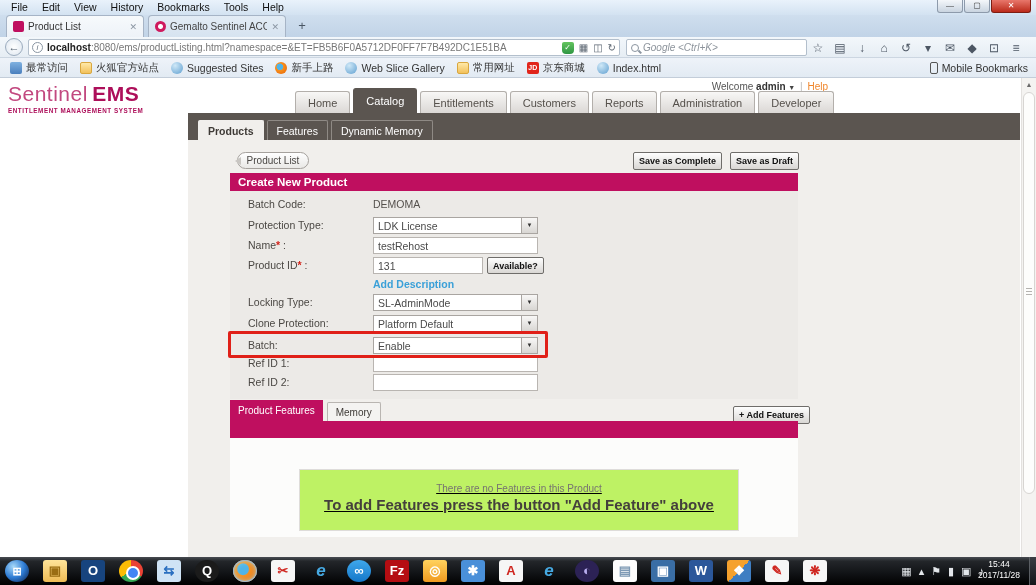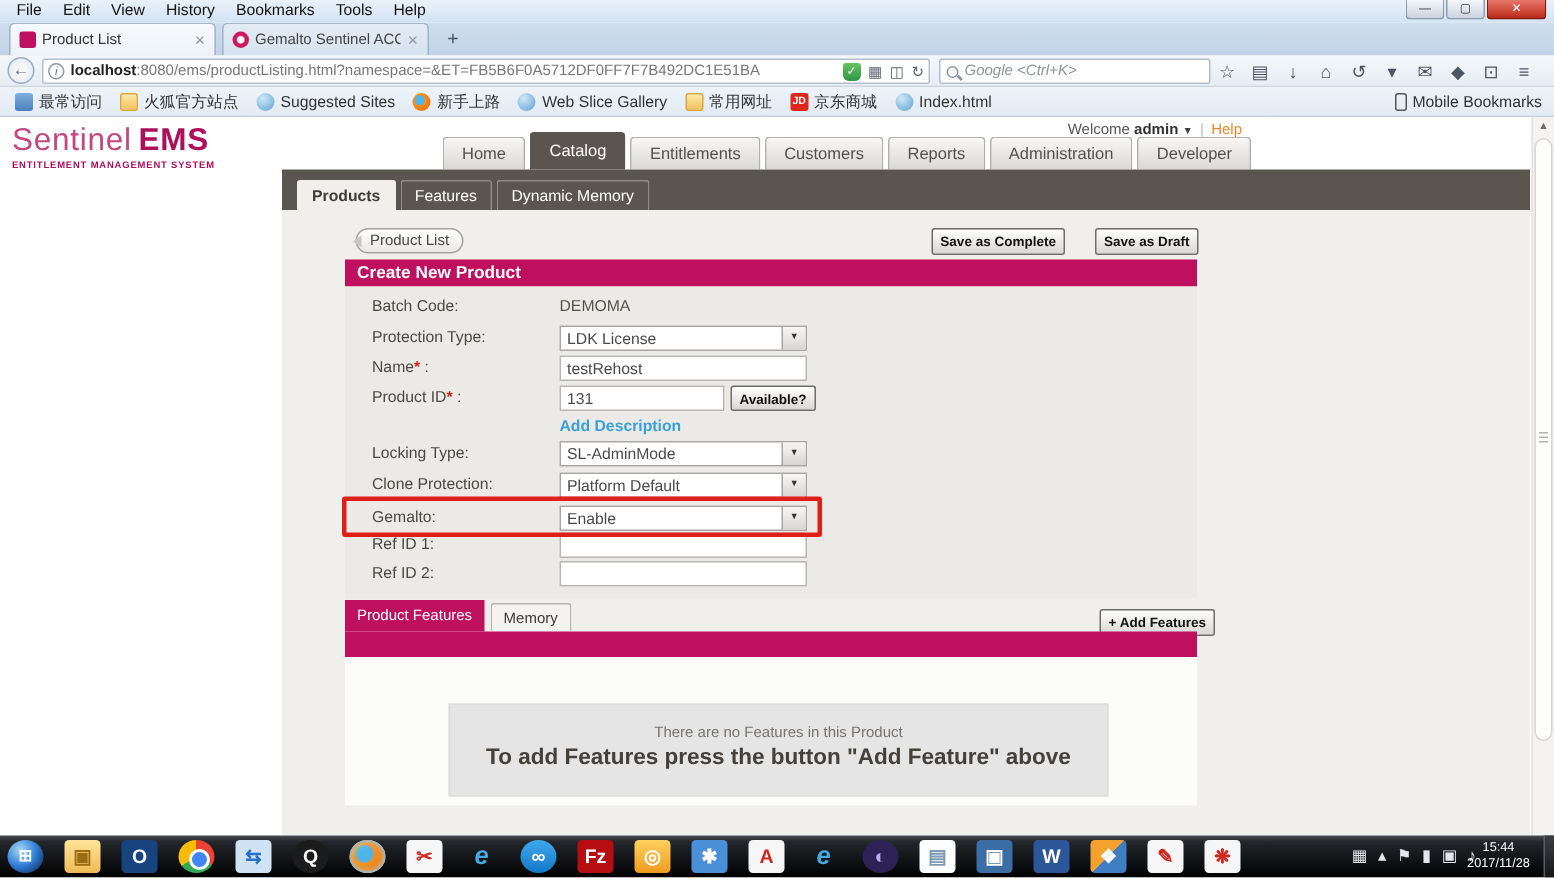--- a/index.html
+++ b/index.html
@@ -72,21 +72,21 @@
   .ntab{height:22px;line-height:22px;padding:0 12px;background:linear-gradient(#f8f7f6,#dbd8d5);border:1px solid #b3afab;border-bottom:none;border-radius:3px 3px 0 0;font-size:11px;color:#55504b;}
   .ntab.active{height:25px;line-height:25px;background:var(--dark-tab);color:#fff;border-color:var(--dark-tab);}
   .darkbar{position:absolute;left:188px;top:35px;width:832px;height:27px;background:var(--dark-tab);}
   .subtabs{position:absolute;left:10px;bottom:0;display:flex;align-items:flex-end;gap:3px;}
   .stab{height:20px;line-height:20px;padding:0 9px;font-size:10.5px;color:#fff;border:1px solid #8f8a85;border-bottom:none;border-radius:2px 2px 0 0;}
   .stab.active{background:#f1efec;color:#3e3a36;font-weight:bold;border-color:#f1efec;}
   .contentbg{position:absolute;left:188px;top:62px;width:832px;height:417px;background:#f1efec;}
 
   .pill{position:absolute;left:49px;top:12px;width:72px;height:17px;background:linear-gradient(#ffffff,#e9e8e6);border:1px solid #a5a19d;border-radius:9px;font-size:10px;color:#4a4744;text-align:center;line-height:15px;}
   .pill::before{content:"";position:absolute;left:-7px;top:4px;border:4px solid transparent;border-right:6px solid #c9c6c2;}
-  .savebtns{position:absolute;left:496px;top:12px;width:115px;display:flex;gap:20px;justify-content:flex-end;}
+  .savebtns{position:absolute;left:496px;top:12px;width:115px;display:flex;gap:8px;justify-content:flex-end;}
   .gbtn{background:linear-gradient(#fefefe,#d9d7d4);border:1px solid #6f6d6a;border-radius:2px;font-size:9px;font-weight:bold;color:#111;padding:3px 5px;white-space:nowrap;}
   .secbar{position:absolute;left:42px;top:33px;width:568px;height:18px;background:var(--brand-magenta);color:#fff;font-size:11.5px;font-weight:bold;line-height:18px;padding-left:8px;}
   .formpanel{position:absolute;left:42px;top:51px;width:568px;height:208px;background:#eceae7;}
   .frow{position:absolute;left:0;width:568px;height:18px;}
   .flabel{position:absolute;left:18px;top:2px;font-size:10.5px;color:#4b4844;}
   .req{color:#d2231a;font-weight:bold;}
   .fstatic{position:absolute;left:143px;top:2px;font-size:10.5px;color:#55514d;}
   .tinput{position:absolute;left:143px;top:0;height:17px;border:1px solid #b9b5b1;background:#fff;font-size:10.5px;color:#4a4a4a;padding:0 4px;}
   .sel{position:absolute;left:143px;top:0;width:165px;height:17px;background:#fff;border:1px solid #a9a5a1;}
   .sel .sel-text{position:absolute;left:4px;top:2px;font-size:10.5px;color:#4a4a4a;}
@@ -95,21 +95,21 @@
   .addlink{position:absolute;left:143px;top:0;font-size:10.5px;font-weight:bold;color:var(--link-blue);}
   .redbox{position:absolute;left:40px;top:191px;width:320px;height:27px;border:3px solid var(--highlight-red);border-radius:2px;}
 
   .ftabs{position:absolute;left:42px;top:260px;display:flex;align-items:flex-end;gap:4px;}
   .ftab{height:19px;line-height:19px;padding:0 8px;font-size:10px;}
   .ftab.active{background:var(--brand-magenta);color:#fff;height:21px;line-height:21px;}
   .ftab.idle{background:#f4f3f1;color:#3f3b37;border:1px solid #b9b5b1;border-bottom:none;border-radius:2px 2px 0 0;}
   .addfeat{position:absolute;left:545px;top:266px;}
   .fbar{position:absolute;left:42px;top:281px;width:568px;height:17px;background:var(--brand-magenta);}
   .whitebox{position:absolute;left:42px;top:298px;width:568px;height:99px;background:#fcfcfb;}
-  .msgbox{position:absolute;left:69px;top:31px;width:440px;height:62px;background:#e5e5e5;border:1px solid #dedcda;text-align:center;}
+  .msgbox{position:absolute;left:69px;top:31px;width:440px;height:62px;background:#bef264;border:1px solid #dedcda;text-align:center;text-decoration:underline;}
   .msg1{margin-top:13px;font-size:10px;color:#767370;}
   .msg2{margin-top:2px;font-size:15px;font-weight:bold;color:#43403d;color:#44403c;}
 
   .scrollbar{position:absolute;left:1021px;top:0;width:15px;height:479px;background:#f4f3f1;border-left:1px solid #e3e1df;}
   .sb-up{position:absolute;left:0;top:1px;width:14px;height:12px;text-align:center;font-size:7px;color:#6a6a6a;line-height:12px;}
   .sb-thumb{position:absolute;left:1px;top:14px;width:12px;height:402px;background:#fdfdfc;border:1px solid #d7d5d2;border-radius:6px;}
   .sb-grip{position:absolute;left:2px;top:195px;width:6px;height:1px;background:#b5b3b0;box-shadow:0 3px 0 #b5b3b0,0 6px 0 #b5b3b0;}
 
   
   .taskbar{position:absolute;left:0;top:557px;width:1036px;height:28px;background:linear-gradient(180deg,#484c52 0%,#23262a 15%,#101215 60%,#000 100%);display:flex;align-items:center;}
@@ -316,21 +316,21 @@
           </div>
         </div>
         <div class="frow" style="top:103px;">
           <span class="flabel">Locking Type:</span>
           <div class="sel">
             <span class="sel-text">SL-AdminMode</span>
             <span class="sel-btn">▼</span>
           </div>
         </div>
         <div class="frow" style="top:146px;">
-          <span class="flabel">Gemalto:</span>
+          <span class="flabel">Batch:</span>
           <div class="sel">
             <span class="sel-text">Enable</span>
             <span class="sel-btn">▼</span>
           </div>
         </div>
         <div class="frow" style="top:164px;">
           <span class="flabel">Ref ID 1:</span>
           <input class="tinput" style="width: 165px;" value="">
         </div>
         <div class="frow" style="top:183px;">

